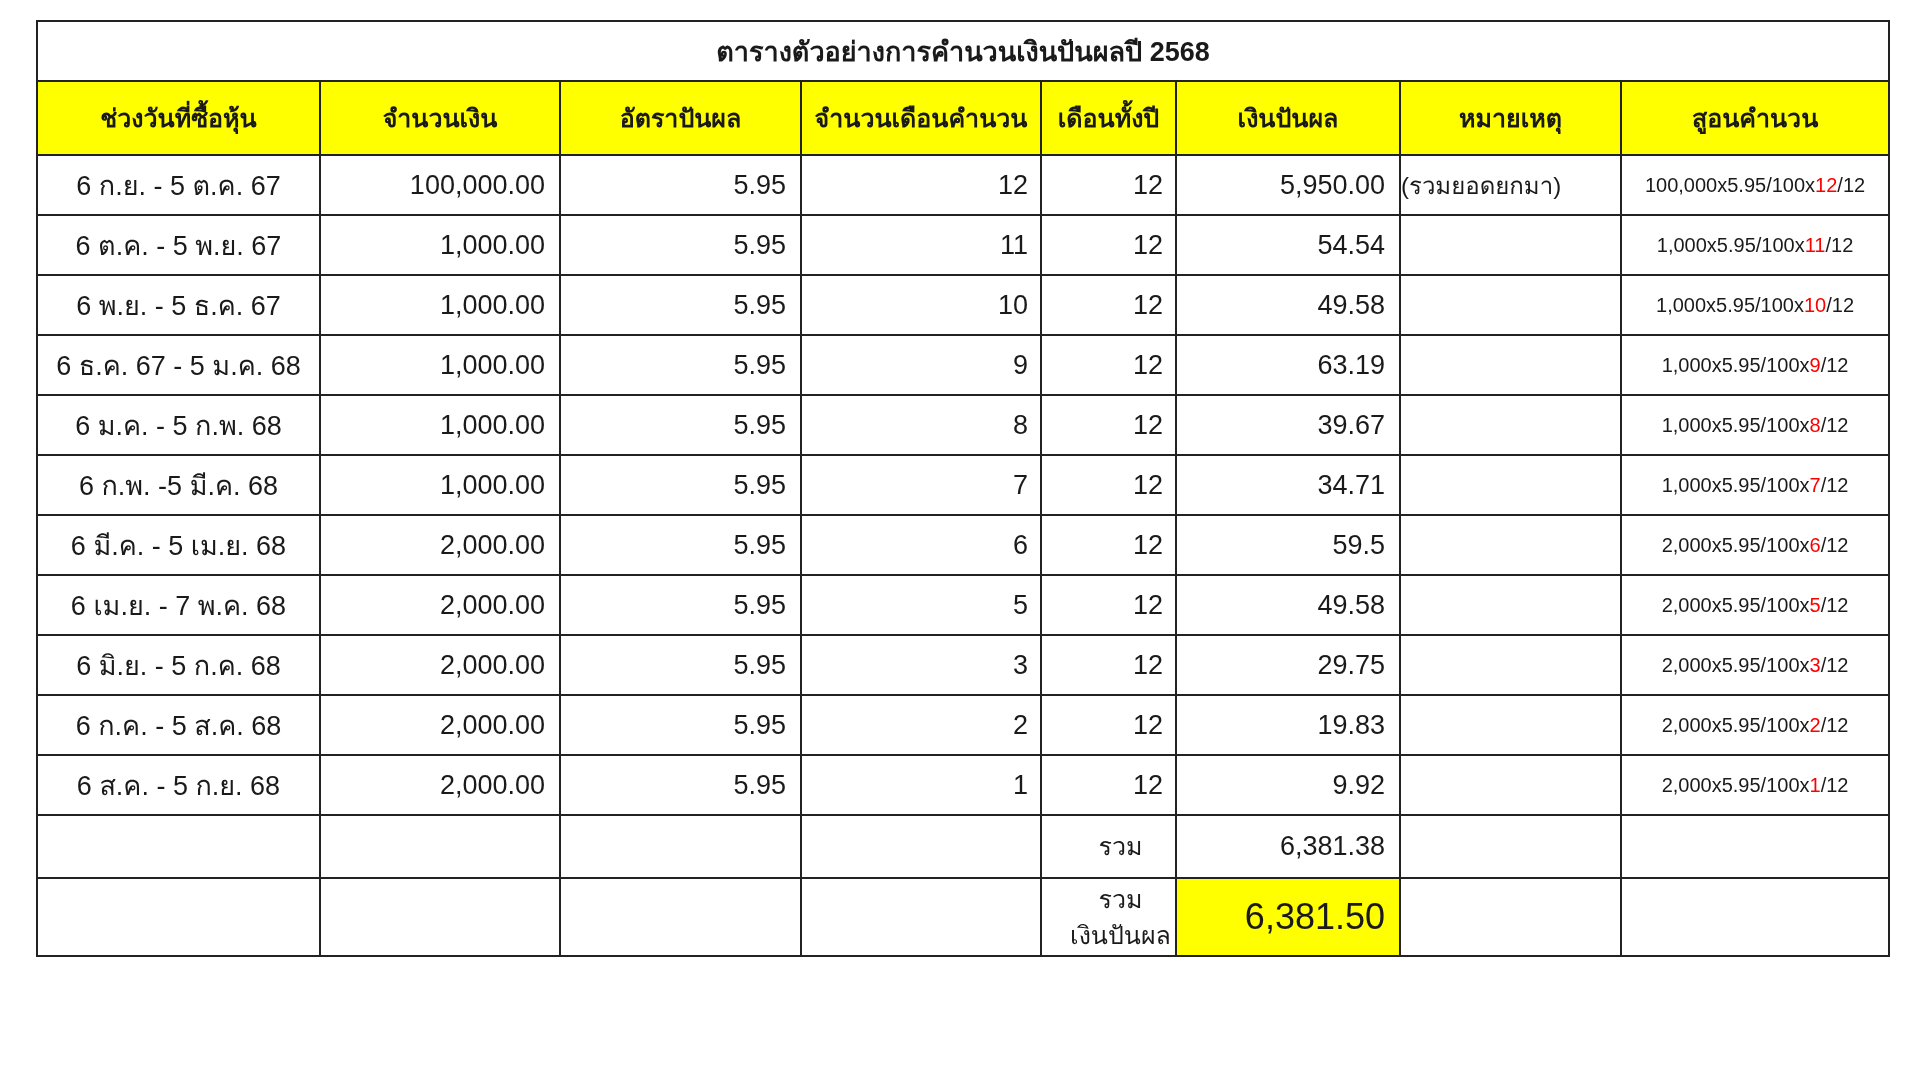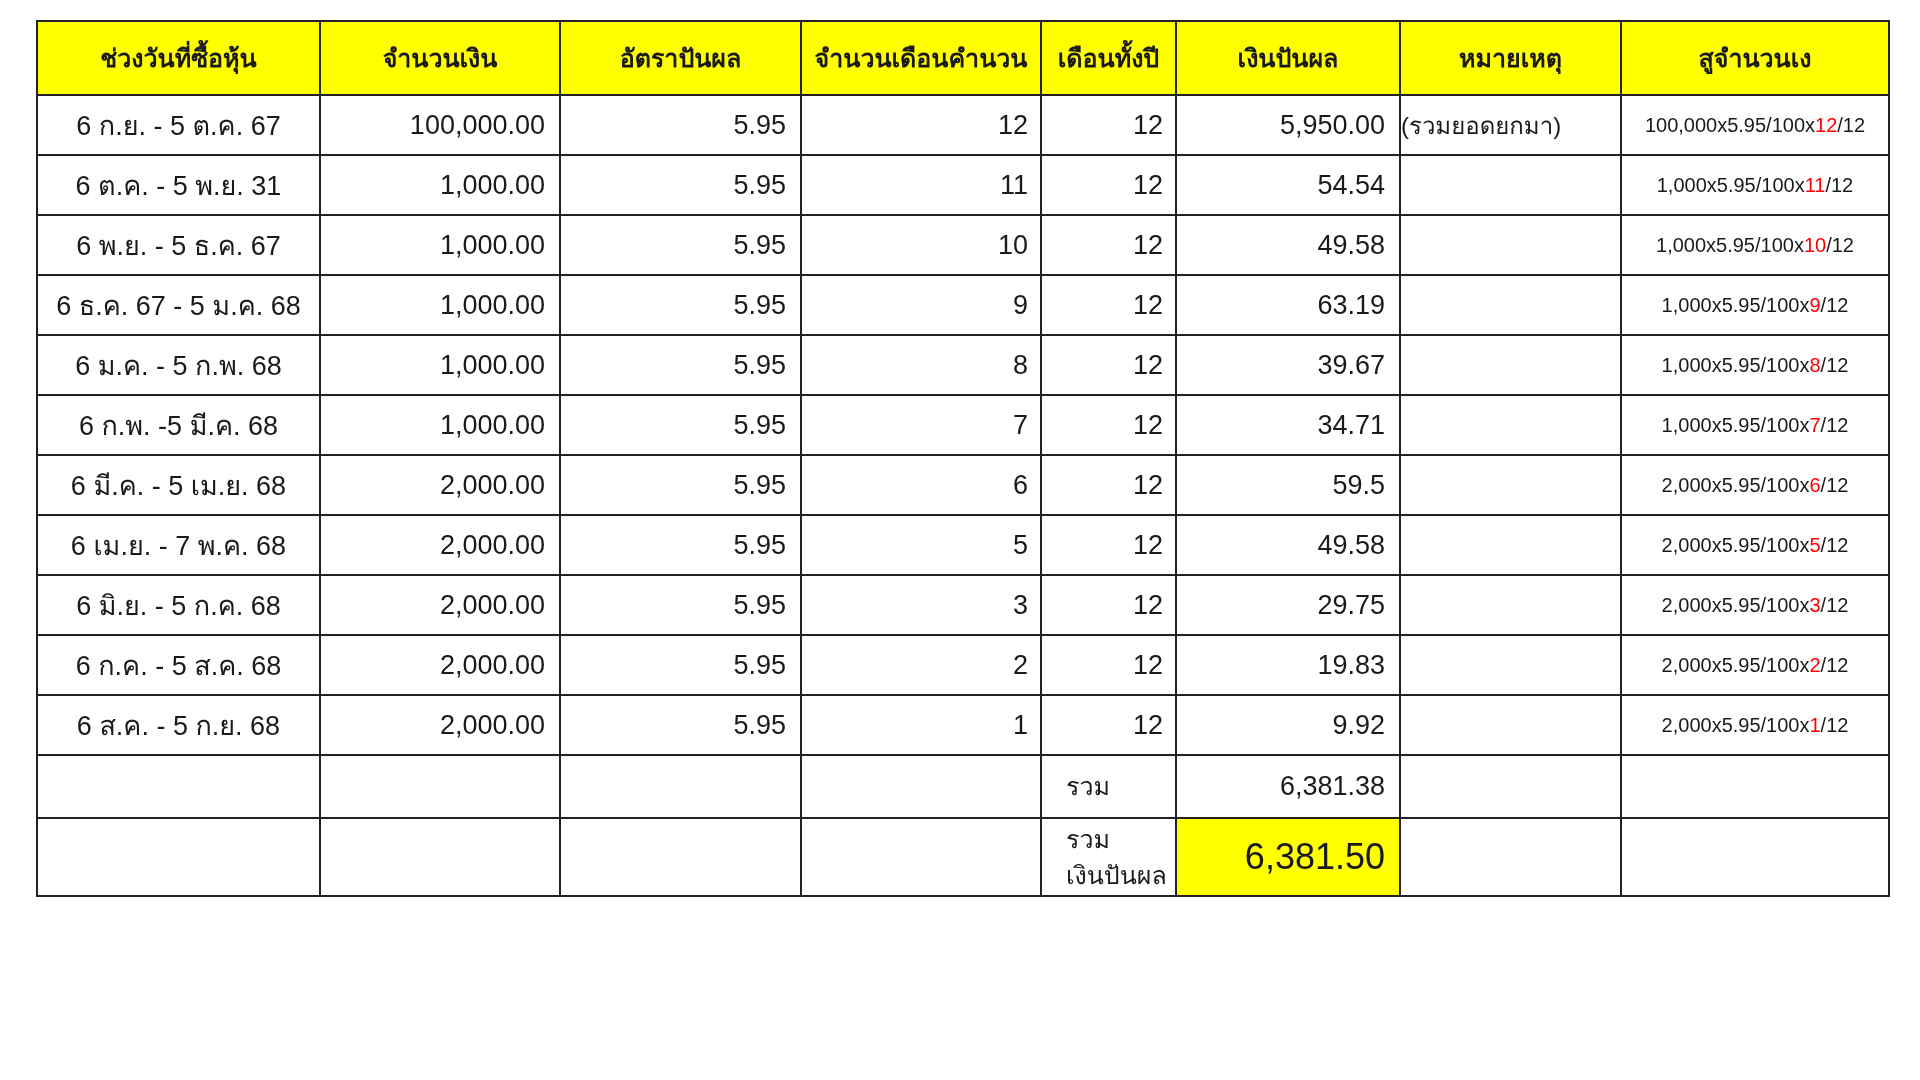--- a/index.html
+++ b/index.html
@@ -37,21 +37,21 @@
   .head-cell{
     background:var(--header-bg);
     text-align:center;font-weight:bold;font-size:25px;
   }
   .c-period{text-align:center;font-size:27px;margin-left:48px;}
   .c-num{text-align:right;font-size:27px;padding-right:14px;}
   .c-small-num{text-align:right;font-size:27px;padding-right:12px;}
   .c-note{text-align:left;font-size:24px;white-space:nowrap;}
   .c-formula{text-align:center;font-size:20px;white-space:nowrap;}
   .c-formula .red{color:var(--formula-red);}
-  .c-label{text-align:left;font-size:25px;padding-left:24px;line-height:1.45;}
+  .c-label{text-align:center;font-size:25px;padding-left:24px;line-height:1.45;}
   .c-grand-value{
     background:var(--highlight-bg);
     text-align:right;font-size:36px;padding-right:14px;
   }
 </style>
 </head>
 <body>
 
 <div class="table-wrap">
   <table>
@@ -60,46 +60,49 @@
         <col style="width:240px">
         <col style="width:241px">
         <col style="width:240px">
       <col style="width:135px">
         <col style="width:224px">
         <col style="width:221px">
         <col style="width:268px">
     </colgroup>
 
     <tbody>
+        <tr class="r-title">
+      <td colspan="8" class="title-cell">ตารางตัวอย่างการคำนวนเงินปันผลปี 2568</td>
+    </tr>
 
     <tr class="r-header">
       <td class="head-cell">ช่วงวันที่ซื้อหุ้น</td>
       <td class="head-cell">จำนวนเงิน</td>
       <td class="head-cell">อัตราปันผล</td>
       <td class="head-cell">จำนวนเดือนคำนวน</td>
       <td class="head-cell">เดือนทั้งปี</td>
       <td class="head-cell">เงินปันผล</td>
       <td class="head-cell">หมายเหตุ</td>
-      <td class="head-cell">สูจำนวนเง</td>
+      <td class="head-cell">สูอนคำนวน</td>
     </tr>
 
     </tbody>
       <tbody id="rows-body">
         <tr class="r-data">
     <td class="c-period">6 ก.ย. - 5 ต.ค. 67</td>
     <td class="c-num">100,000.00</td>
     <td class="c-num">5.95</td>
     <td class="c-small-num">12</td>
     <td class="c-small-num">12</td>
     <td class="c-num">5,950.00</td>
     <td class="c-note">(รวมยอดยกมา)</td>
     <td class="c-formula"><span>100,000x5.95/100x</span><span class="red">12</span><span>/12</span></td>
   </tr>
         <tr class="r-data">
-    <td class="c-period">6 ต.ค. - 5 พ.ย. 31</td>
+    <td class="c-period">6 ต.ค. - 5 พ.ย. 67</td>
     <td class="c-num">1,000.00</td>
     <td class="c-num">5.95</td>
     <td class="c-small-num">11</td>
     <td class="c-small-num">12</td>
     <td class="c-num">54.54</td>
     <td class="c-note"></td>
     <td class="c-formula"><span>1,000x5.95/100x</span><span class="red">11</span><span>/12</span></td>
   </tr>
         <tr class="r-data">
     <td class="c-period">6 พ.ย. - 5 ธ.ค. 67</td>

